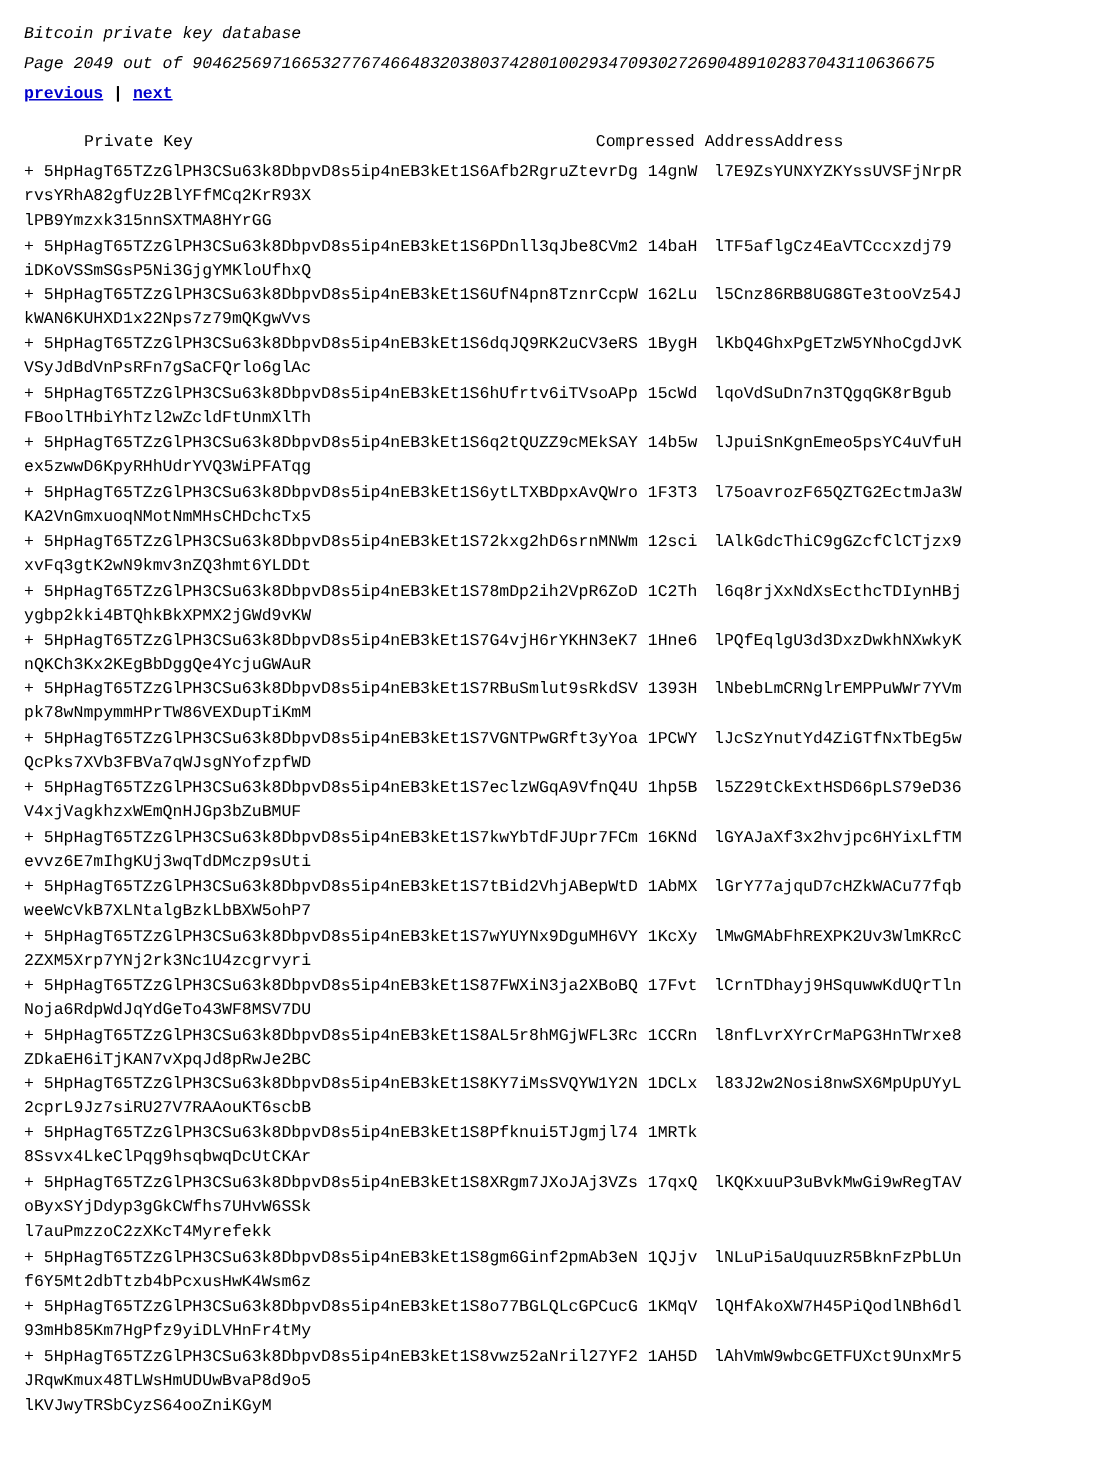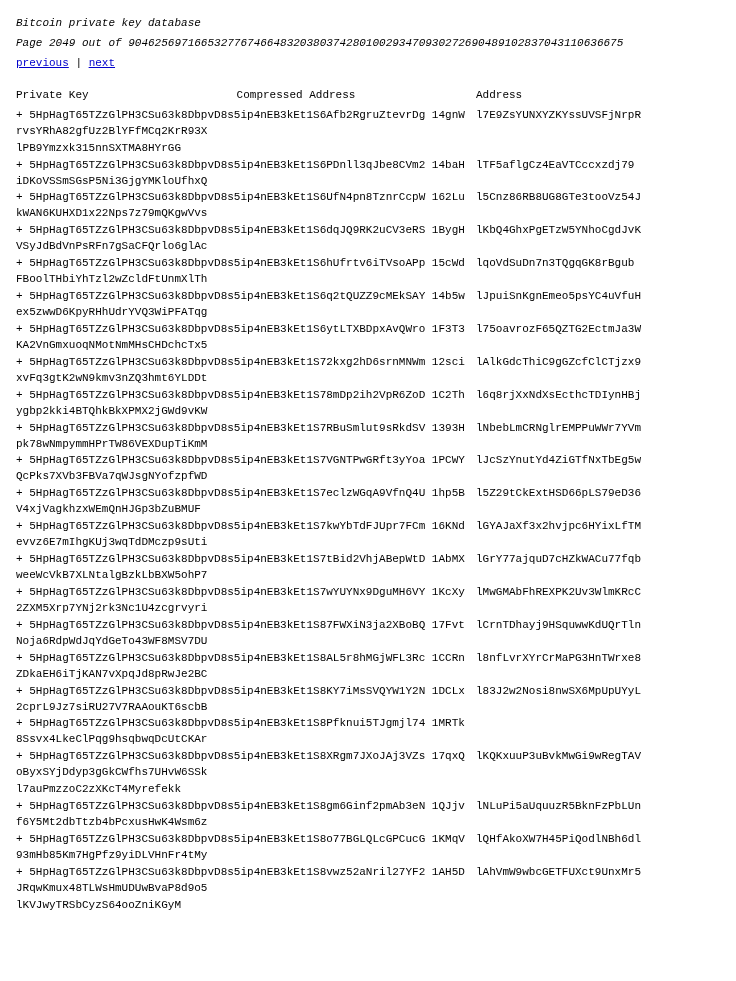--- a/index.html
+++ b/index.html
@@ -14,20 +14,21 @@
       color: #000000;
       padding: 16px;
       line-height: 1.45;
     }
     .header-info {
       margin-bottom: 4px;
       font-style: italic;
     }
     .nav-links {
       margin-bottom: 16px;
+      font-weight: bold;
     }
     .nav-links a {
       color: #0000cc;
       text-decoration: underline;
       cursor: pointer;
     }
     .table-container {
       width: 100%;
     }
     .row {
@@ -42,24 +43,25 @@
     .cell-addr {
       flex: 1;
       word-break: break-all;
     }
     .headers-row {
       display: flex;
       margin-bottom: 4px;
     }
     .header-pk {
       width: 100px;
+      margin-left: 40px;
     }
     .header-compressed {
       width: 360px;
-      text-align: center;
+      text-align: right;
     }
     .header-address {
       flex: 1;
     }
   </style>
 </head>
 <body>
 
 <div>
   <div class="header-info">Bitcoin private key database</div>
@@ -107,20 +109,24 @@
       <div class="cell-key">+ 5HpHagT65TZzGlPH3CSu63k8DbpvD8s5ip4nEB3kEt1S6ytLTXBDpxAvQWro  1F3T3KA2VnGmxuoqNMotNmMHsCHDchcTx5</div>
       <div class="cell-addr">l75oavrozF65QZTG2EctmJa3W</div>
     </div>
     <div class="row">
       <div class="cell-key">+ 5HpHagT65TZzGlPH3CSu63k8DbpvD8s5ip4nEB3kEt1S72kxg2hD6srnMNWm  12scixvFq3gtK2wN9kmv3nZQ3hmt6YLDDt</div>
       <div class="cell-addr">lAlkGdcThiC9gGZcfClCTjzx9</div>
     </div>
     <div class="row">
       <div class="cell-key">+ 5HpHagT65TZzGlPH3CSu63k8DbpvD8s5ip4nEB3kEt1S78mDp2ih2VpR6ZoD  1C2Thygbp2kki4BTQhkBkXPMX2jGWd9vKW</div>
       <div class="cell-addr">l6q8rjXxNdXsEcthcTDIynHBj</div>
+    </div>
+    <div class="row">
+      <div class="cell-key">+ 5HpHagT65TZzGlPH3CSu63k8DbpvD8s5ip4nEB3kEt1S7G4vjH6rYKHN3eK7  1Hne6nQKCh3Kx2KEgBbDggQe4YcjuGWAuR</div>
+      <div class="cell-addr">lPQfEqlgU3d3DxzDwkhNXwkyK</div>
     </div>
     <div class="row">
       <div class="cell-key">+ 5HpHagT65TZzGlPH3CSu63k8DbpvD8s5ip4nEB3kEt1S7RBuSmlut9sRkdSV  1393Hpk78wNmpymmHPrTW86VEXDupTiKmM</div>
       <div class="cell-addr">lNbebLmCRNglrEMPPuWWr7YVm</div>
     </div>
     <div class="row">
       <div class="cell-key">+ 5HpHagT65TZzGlPH3CSu63k8DbpvD8s5ip4nEB3kEt1S7VGNTPwGRft3yYoa  1PCWYQcPks7XVb3FBVa7qWJsgNYofzpfWD</div>
       <div class="cell-addr">lJcSzYnutYd4ZiGTfNxTbEg5w</div>
     </div>
     <div class="row">

